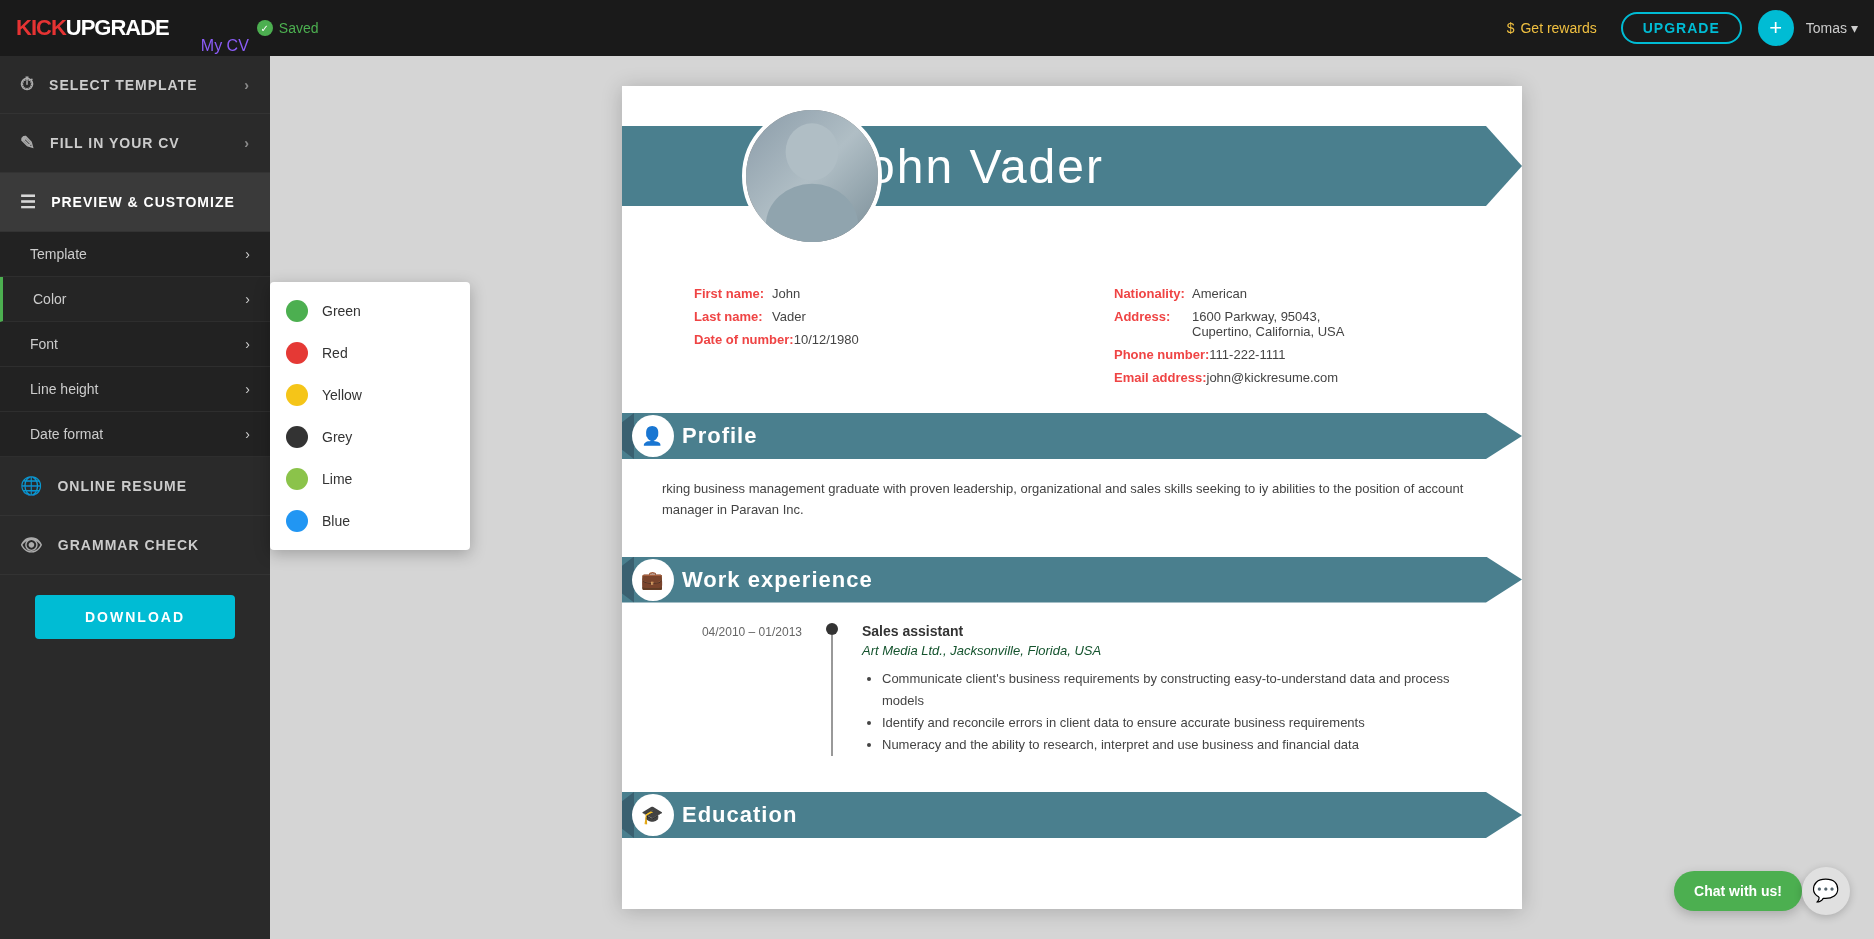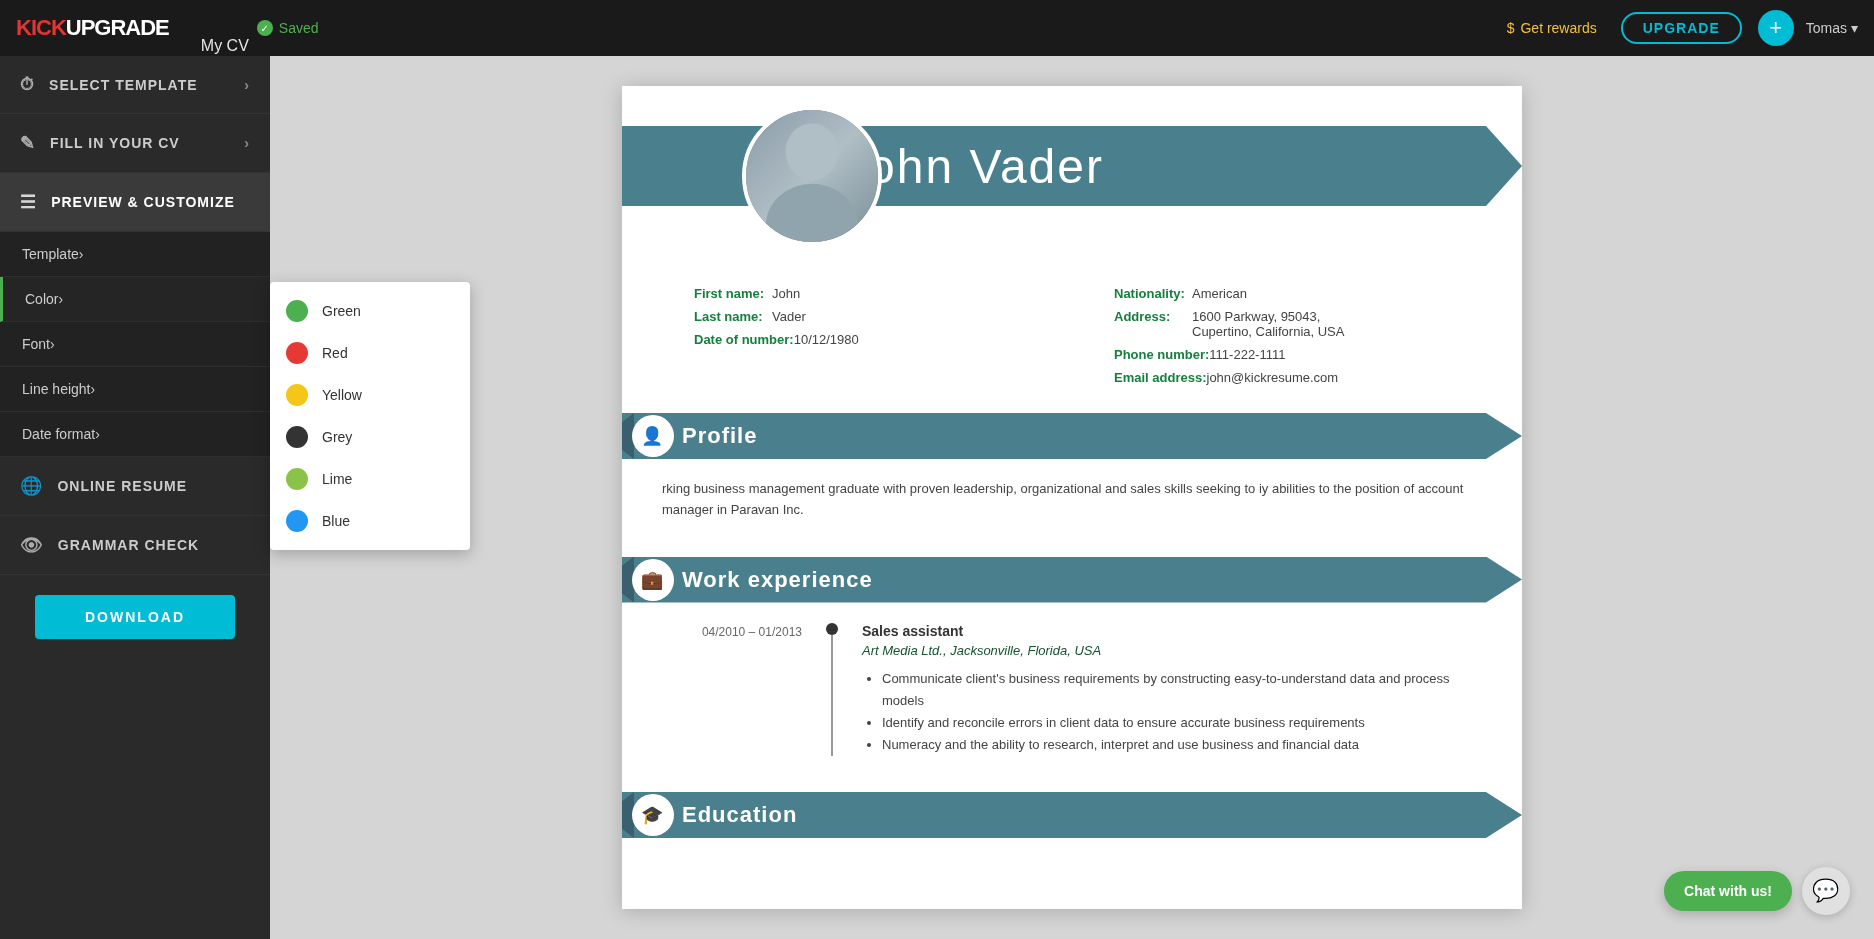--- a/index.html
+++ b/index.html
@@ -16,21 +16,21 @@
       z-index: 100;
     }
     .logo {
       display: flex;
       align-items: center;
       margin-right: 32px;
     }
     .logo-kick { color: #e63333; font-weight: 900; font-size: 22px; letter-spacing: -1px; }
     .logo-resume { color: #ffffff; font-weight: 900; font-size: 22px; letter-spacing: -1px; }
     .nav-title {
-      color: #e5e5e5;
+      color: #8b5cf6;
       font-size: 16px;
       margin-right: 8px;
       margin-top: 36px;
     }
     .nav-saved {
       display: flex;
       align-items: center;
       gap: 6px;
       color: #4caf50;
       font-size: 14px;
@@ -107,21 +107,22 @@
     .sidebar-item.active { background: #3a3a3a; color: white; }
     .sidebar-item .s-icon { font-size: 18px; opacity: 0.8; }
     .sidebar-item .s-arrow { margin-left: auto; font-size: 14px; opacity: 0.6; }
 
     .sidebar-sub {
       background: #222;
     }
     .sidebar-sub-item {
       display: flex;
       align-items: center;
-      padding: 14px 20px 14px 22px;
+      justify-content: space-between;
+      padding: 14px 20px 14px 30px;
       color: #cccccc;
       font-size: 14px;
       cursor: pointer;
       border-bottom: 1px solid #2e2e2e;
     }
     .sidebar-sub-item.active { border-left: 3px solid #4caf50; background: #252525; }
 
     .download-btn {
       margin: 20px auto;
       display: block;
@@ -247,21 +248,21 @@
     .info-col {
       flex: 1;
     }
     .info-row {
       display: flex;
       margin-bottom: 8px;
       font-size: 13px;
     }
     .info-label {
       font-weight: bold;
-      color: #15803d;
+      color: #ef4444;
       min-width: 110px;
       padding-left: 32px;
     }
     .info-value {
       color: #444;
     }
 
     
     .section-header {
       background: #4a7f8e;
@@ -363,21 +364,20 @@
       line-height: 1.7;
     }
 
     
     .chat-widget {
       position: fixed;
       bottom: 24px;
       right: 24px;
       display: flex;
       align-items: center;
-      gap: 10px;
       z-index: 1000;
     }
     .chat-bubble {
       background: #4caf50;
       color: white;
       padding: 12px 20px;
       border-radius: 30px;
       font-size: 14px;
       font-weight: 600;
       cursor: pointer;

